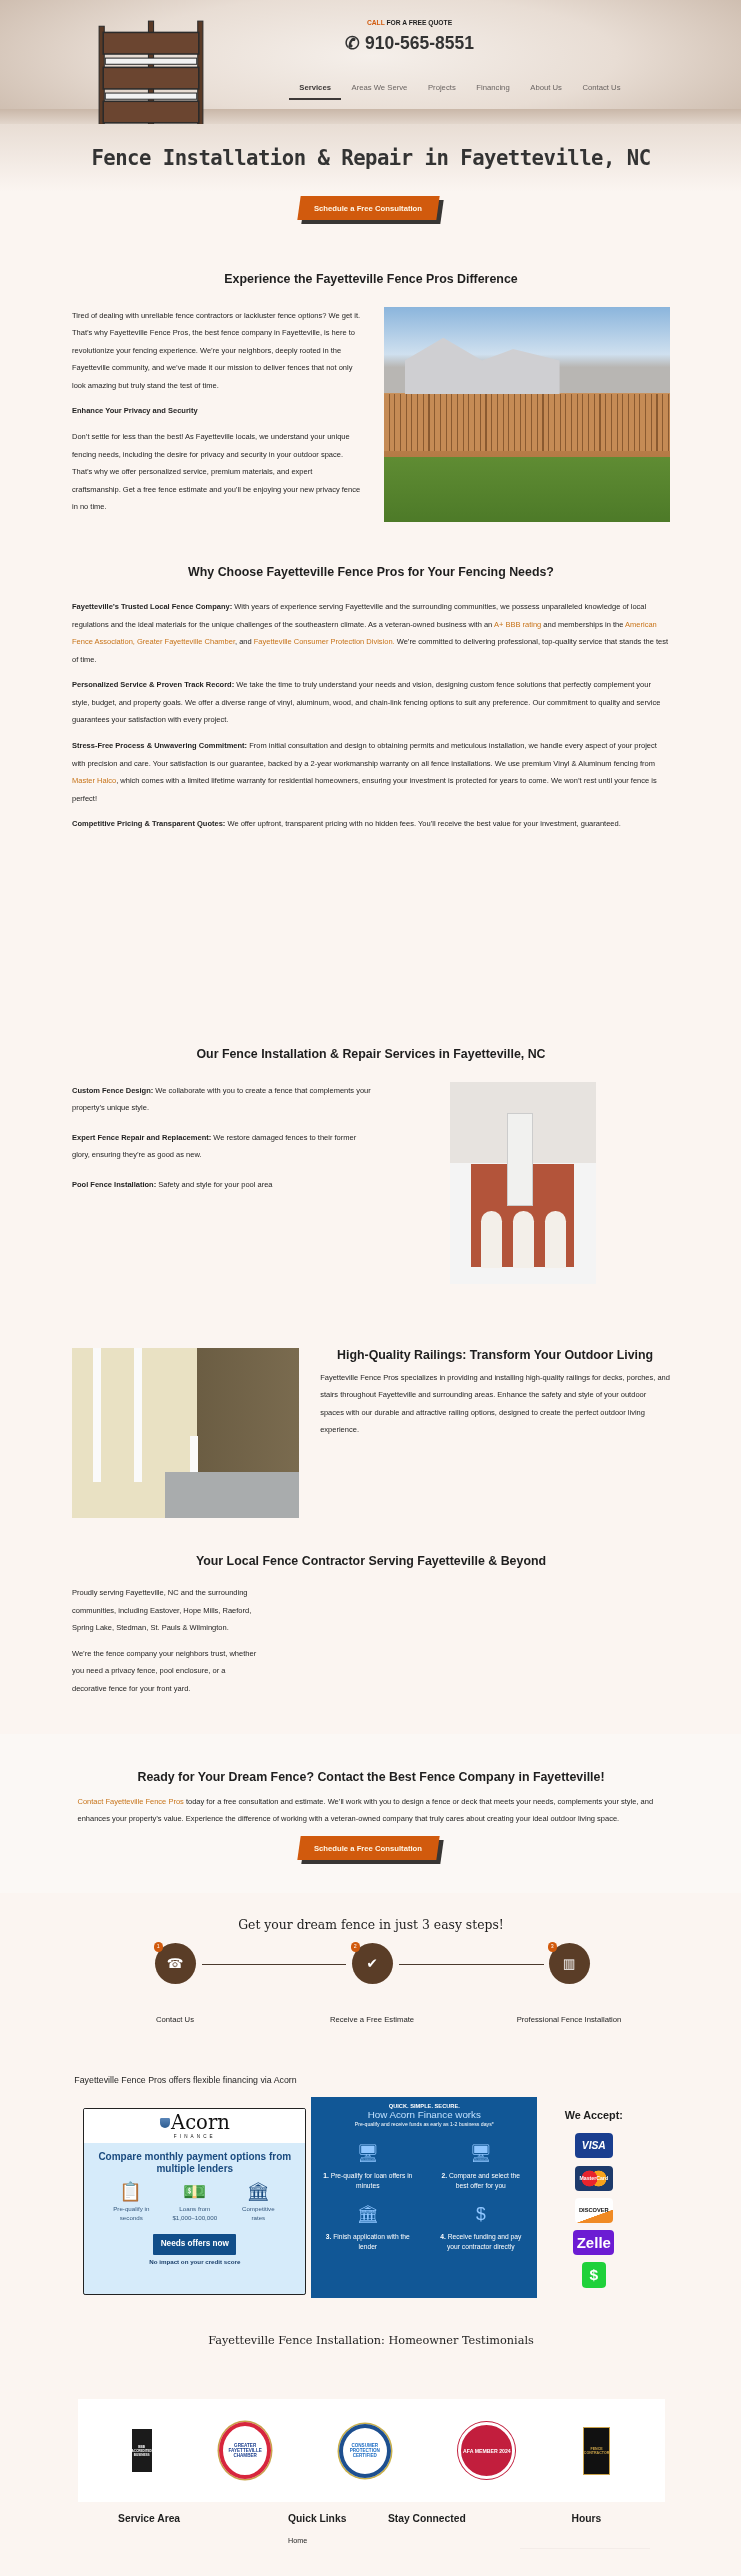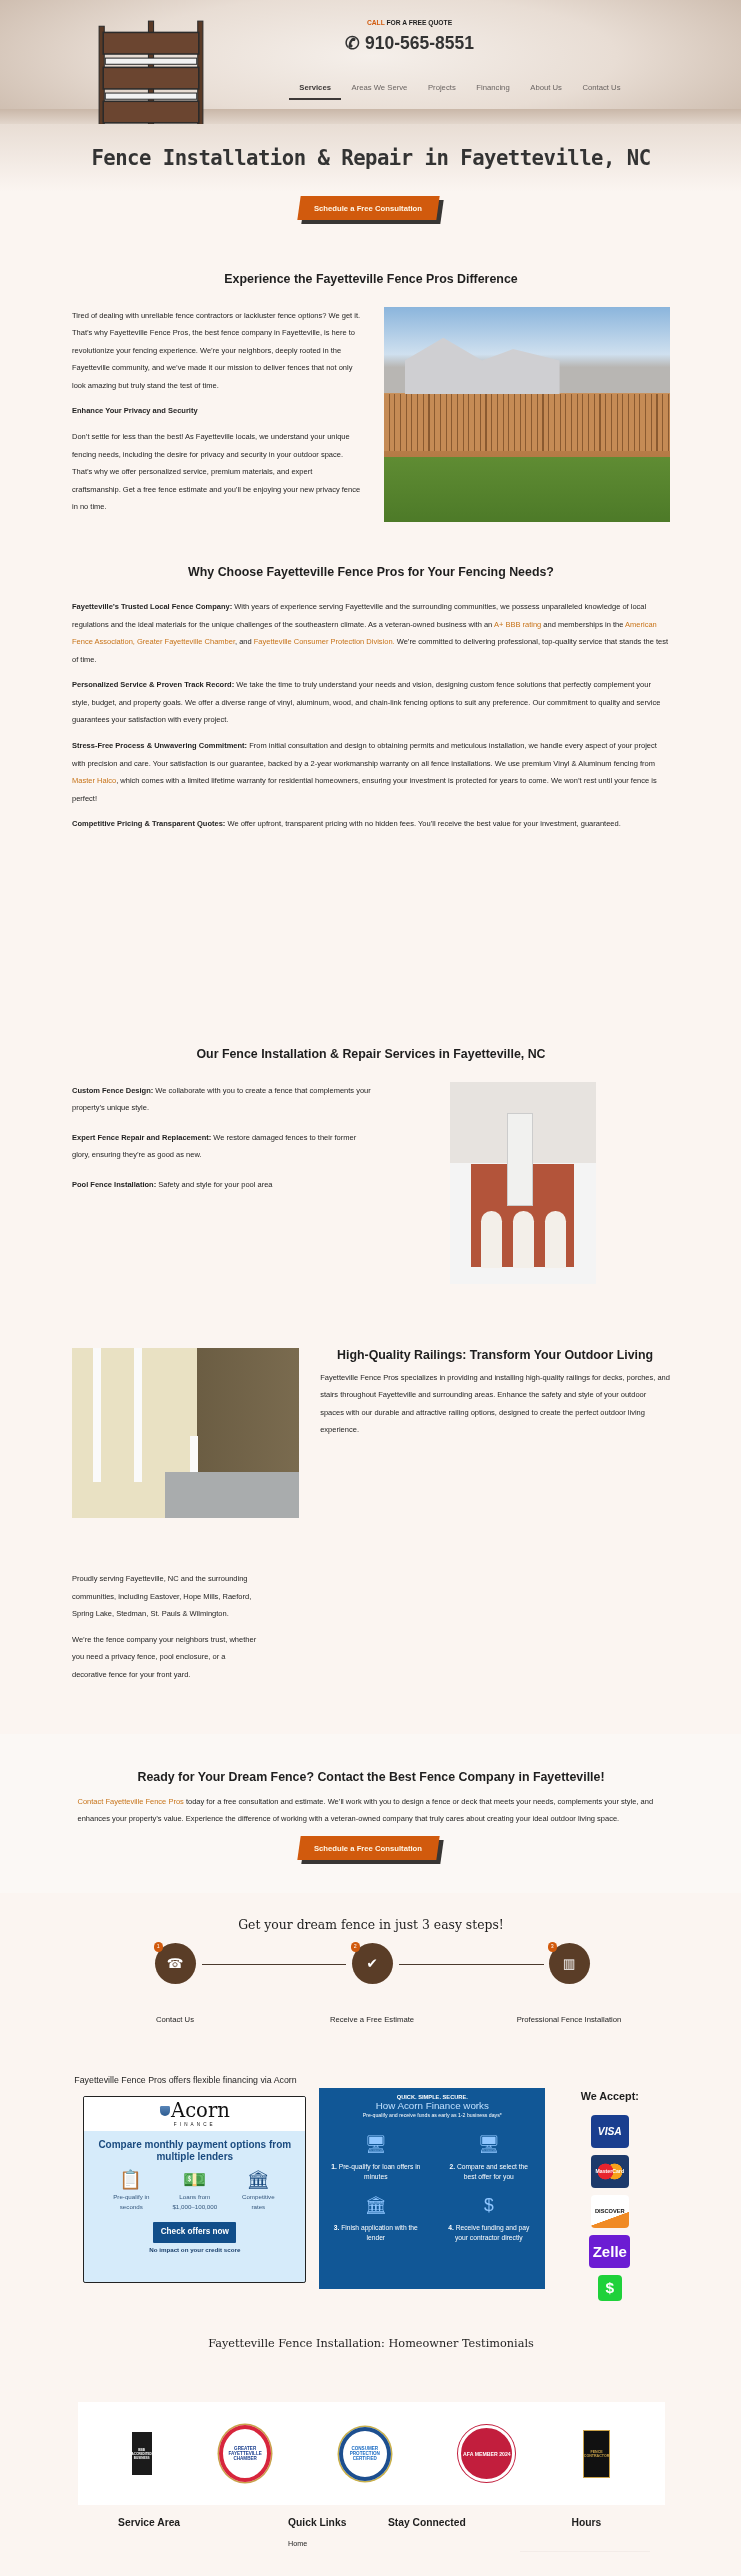--- a/index.html
+++ b/index.html
@@ -67,21 +67,21 @@
 .acorn-note{text-align:center;font-size:6.2px;font-weight:700;color:#1b3f6a;margin-top:3.1px}
 .how{width:226px;height:201px;background:#115796;color:#fff;text-align:center;padding-top:6.2px}
 .how .k{font-size:5.7px;font-weight:700}
 .how .h{font-size:9.8px;color:#bfe0ff;margin-top:0}
 .how .s{font-size:5.2px;margin-top:1px}
 .how-grid{display:grid;grid-template-columns:1fr 1fr;row-gap:12.4px;margin-top:14.4px}
 .how-cell{font-size:6.7px;line-height:9.8px;padding:0 10.3px}
 .how-cell .ic{font-size:17.5px;color:#8fc6ff;line-height:23px;margin-bottom:6.2px}
 .accept{width:103px;text-align:center}
 .accept h4{font-size:10.8px;font-weight:700;margin-top:2.1px}
-.card{width:38px;height:33px;border-radius:4.1px;margin:11.3px auto 0;display:flex;align-items:center;justify-content:center;font-weight:700}
+.card{width:38px;height:25px;border-radius:4.1px;margin:11.3px auto 0;display:flex;align-items:center;justify-content:center;font-weight:700}
 
 .badges{width:587px;margin:0 auto;background:#fff;height:103px;display:flex;align-items:center;justify-content:space-around;padding:0 20.6px}
 .badge{width:52px;height:57px;display:flex;align-items:center;justify-content:center;text-align:center;font-size:5.2px;font-weight:700}
 
 .footer{width:598px;margin:0 auto;display:flex;padding-top:11.3px;height:165px}
 .fcol h3{font-size:10.3px;font-weight:700;text-align:center}
 .ql a{display:block;font-size:7.2px;height:16px;line-height:16px}
 .hours{margin-top:8.2px;width:130px}
 .hrow{display:flex;font-size:7.2px;height:16.5px;align-items:center;border-bottom:0.5px solid #f3ece8}
 .hrow.today{color:#c7741a;font-style:italic}
@@ -187,20 +187,21 @@
       <div class="step"></div>
     </div>
     <div style="width:355px;padding-left:5.2px">
       <h3 style="font-size:12.4px;text-align:center;margin-top:0">High-Quality Railings: Transform Your Outdoor Living</h3>
       <p class="t" style="margin-top:7.2px">Fayetteville Fence Pros specializes in providing and installing high-quality railings for decks, porches, and stairs throughout Fayetteville and surrounding areas. Enhance the safety and style of your outdoor spaces with our durable and attractive railing options, designed to create the perfect outdoor living experience.</p>
     </div>
   </div>
 </section>
 
 <section class="sec" style="padding-top:36px;height:216px">
+  <h2 class="s">Your Local Fence Contractor Serving Fayetteville &amp; Beyond</h2>
   <div style="width:185px;margin-top:16.5px">
     <p class="t">Proudly serving Fayetteville, NC and the surrounding communities, including Eastover, Hope Mills, Raeford, Spring Lake, Stedman, St. Pauls &amp; Wilmington.</p>
     <p class="t" style="margin-top:8.2px">We’re the fence company your neighbors trust, whether you need a privacy fence, pool enclosure, or a decorative fence for your front yard.</p>
   </div>
 </section>
 
 <section style="background:#fbf8f5;padding:36px 0 31px">
   <div class="sec" style="width:587px">
     <h2 class="s">Ready for Your Dream Fence? Contact the Best Fence Company in Fayetteville!</h2>
     <p class="t" style="margin-top:9.3px"><a class="orange">Contact Fayetteville Fence Pros</a><span> today for a free consultation and estimate. We’ll work with you to design a fence or deck that meets your needs, complements your style, and enhances your property’s value. Experience the difference of working with a veteran-owned company that truly cares about creating your ideal outdoor living space.</span></p>
@@ -237,33 +238,33 @@
           <span class="step-num">3</span>
           <span>▥</span>
         </div>
       <div class="step-label">Professional Fence Installation</div>
     </div>
   </div>
 </section>
 
 <section class="sec" style="padding-top:31px">
   <div style="width:227px;text-align:center;font-size:8.8px;line-height:10.3px;margin-top:12.4px">Fayetteville Fence Pros offers flexible financing via Acorn</div>
-  <div style="display:flex;align-items:flex-start;gap:13px;margin-top:3px;padding-left:11.3px">
+  <div style="display:flex;align-items:center;gap:5px;margin-top:12px;padding-left:11.3px">
     <div class="acorn" style="margin-top:8.2px">
       <div class="acorn-top">
         <div class="acorn-logo"><span class="shield"></span><span>Acorn</span></div>
         <div class="acorn-fin">FINANCE</div>
       </div>
       <h4>Compare monthly payment options from multiple lenders</h4>
       <div class="acorn-feats">
         <div class="acorn-feat"><div class="ic">📋</div><span>Pre-qualify in seconds</span></div>
         <div class="acorn-feat"><div class="ic">💵</div><span>Loans from $1,000–100,000</span></div>
         <div class="acorn-feat"><div class="ic">🏛</div><span>Competitive rates</span></div>
       </div>
-      <a class="acorn-btn">Check offers now</a>
+      <a class="acorn-btn">Needs offers now</a>
       <div class="acorn-note">No impact on your credit score</div>
     </div>
     <div class="how">
       <div class="k">QUICK. SIMPLE. SECURE.</div>
       <div class="h">How Acorn Finance works</div>
       <div class="s">Pre-qualify and receive funds as early as 1-2 business days*</div>
       <div class="how-grid">
         <div class="how-cell"><div class="ic">🖥</div><b>1.</b><span> Pre-qualify for loan offers in minutes</span></div>
         <div class="how-cell"><div class="ic">🖥</div><b>2.</b><span> Compare and select the best offer for you</span></div>
         <div class="how-cell"><div class="ic">🏛</div><b>3.</b><span> Finish application with the lender</span></div>

